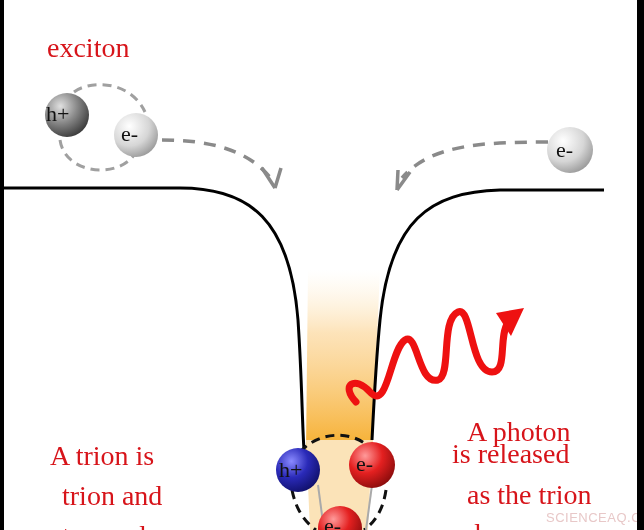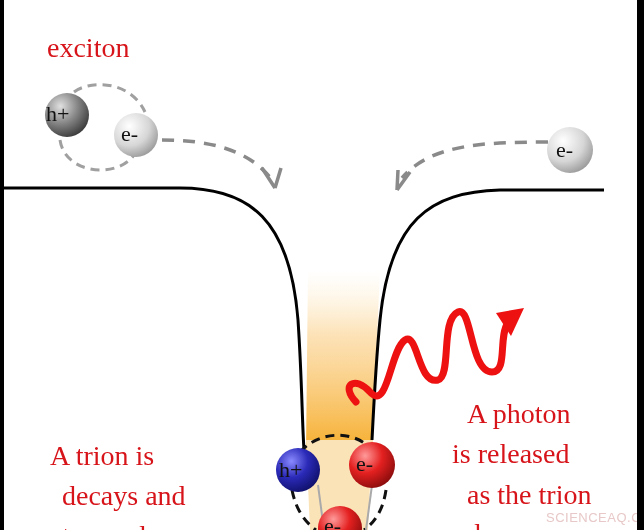--- a/index.html
+++ b/index.html
@@ -86,25 +86,25 @@
   <div class="label" style="color:#111;font-size:22px;left:117px;top:114px;">e-</div>
   <div class="label" style="color:#111;font-size:22px;left:552px;top:130px;">e-</div>
   <div class="label" style="color:#111;font-size:22px;left:275px;top:450px;">h+</div>
   <div class="label" style="color:#111;font-size:22px;left:352px;top:444px;">e-</div>
   <div class="label" style="color:#111;font-size:22px;left:320px;top:506px;">e-</div>
 
   <div class="label" style="left:43px;top:28px;">exciton</div>
 
   <div>
     <div class="label" style="left:46px;top:436px;">A trion is</div>
-    <div class="label" style="left:58px;top:476px;">decays and</div>
+    <div class="label" style="left:58px;top:476px;">trion and</div>
     <div class="label" style="left:58px;top:516px;">trapped</div>
   </div>
 
   <div>
-    <div class="label" style="left:463px;top:394px;">A photon</div>
+    <div class="label" style="left:463px;top:412px;">A photon</div>
     <div class="label" style="left:448px;top:434px;">is released</div>
     <div class="label" style="left:463px;top:475px;">as the trion</div>
     <div class="label" style="left:463px;top:514px;">decays</div>
   </div>
 
   <div class="watermark" style="left:542px;top:510px;">SCIENCEAQ.COM</div>
 </div>
 
 </body></html>

